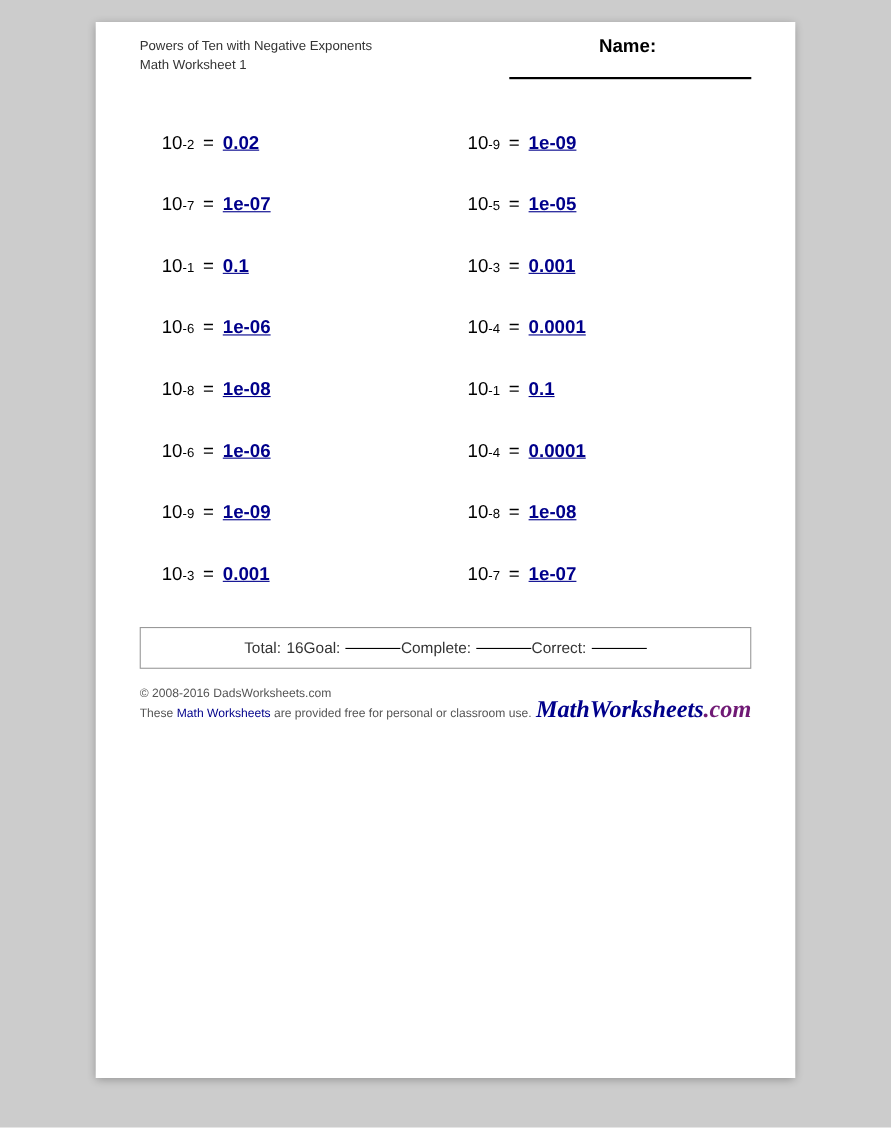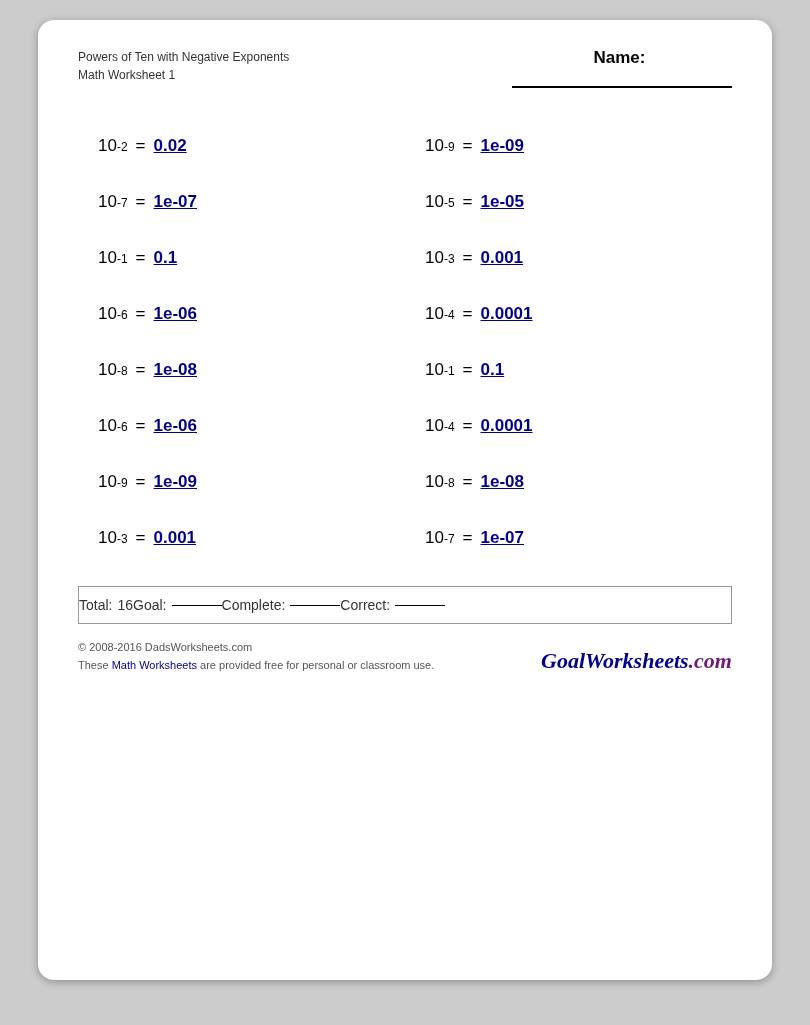--- a/index.html
+++ b/index.html
@@ -5,28 +5,27 @@
     * { margin: 0; padding: 0; box-sizing: border-box; }
     body {
       background: #ccc;
       display: flex;
       justify-content: center;
       align-items: flex-start;
       min-height: 100vh;
       font-family: Arial, sans-serif;
     }
     .page {
-      width: 734px;
+      width: 636px;
       min-height: 960px;
       background: white;
       margin: 20px auto;
-      padding: 28px 40px 20px 40px;
+      padding: 12px 40px 20px 40px;
       position: relative;
       box-shadow: 0 2px 8px rgba(0,0,0,0.3);
-      border-radius: 16px;
     }
     .header {
       display: flex;
       justify-content: space-between;
       align-items: flex-start;
       margin-bottom: 30px;
     }
     .header-left {
       display: flex;
       flex-direction: column;
@@ -83,21 +82,21 @@
     .answer {
       font-size: 17px;
       font-weight: bold;
       color: #00008b;
       text-decoration: underline;
       text-decoration-color: #00008b;
     }
     .footer-box {
       border: 1px solid #999;
       display: flex;
-      justify-content: flex-start;
+      justify-content: center;
       align-items: center;
       padding: 10px 0;
       margin-bottom: 15px;
       font-size: 14px;
       color: #333;
     }
     .footer-box .item {
       display: flex;
       align-items: center;
       gap: 5px;
@@ -276,16 +275,16 @@
   </div>
 
   <div class="copyright">
     <div class="copyright-left">
       <div>© 2008-2016 DadsWorksheets.com</div>
       <div>
         <span>These </span><span class="link-text">Math Worksheets</span><span> are provided free for personal or classroom use.</span>
       </div>
     </div>
     <div class="brand-logo">
-      <span class="dads">Goal</span><span class="worksheets">Worksheets</span><span class="com">.com</span>
+      <span class="dads">Math</span><span class="worksheets">Worksheets</span><span class="com">.com</span>
     </div>
   </div>
 </div>
 
 </body></html>

